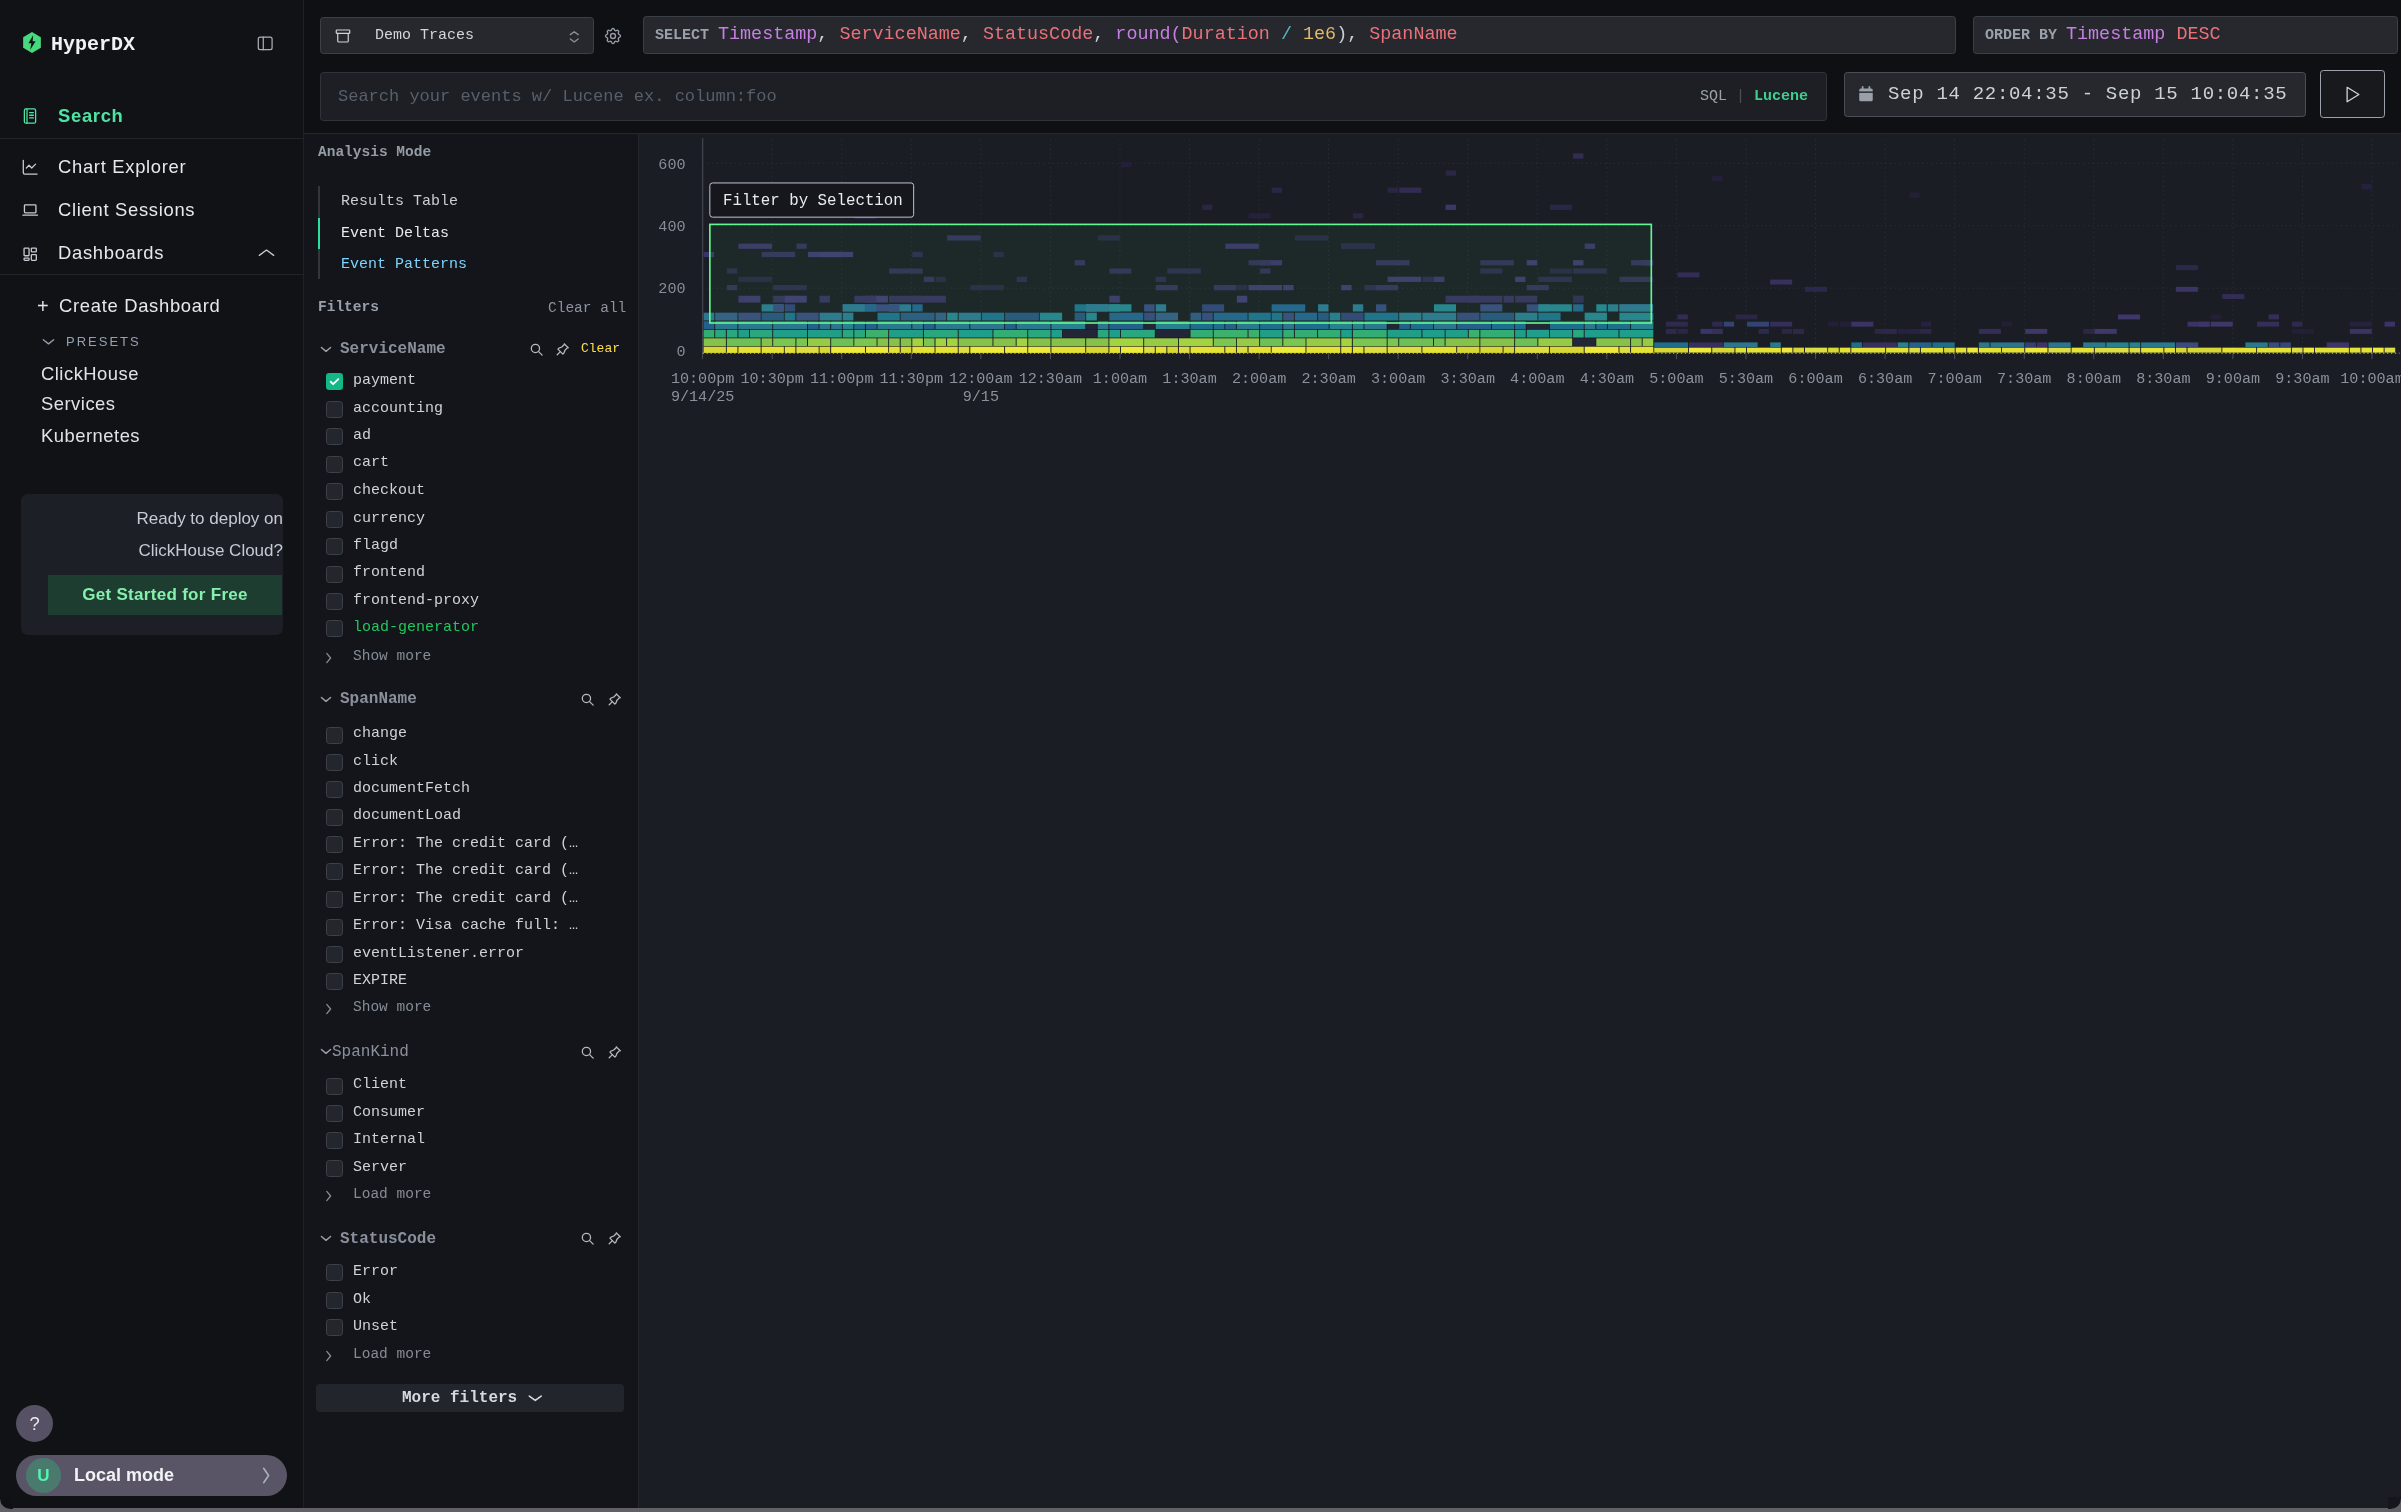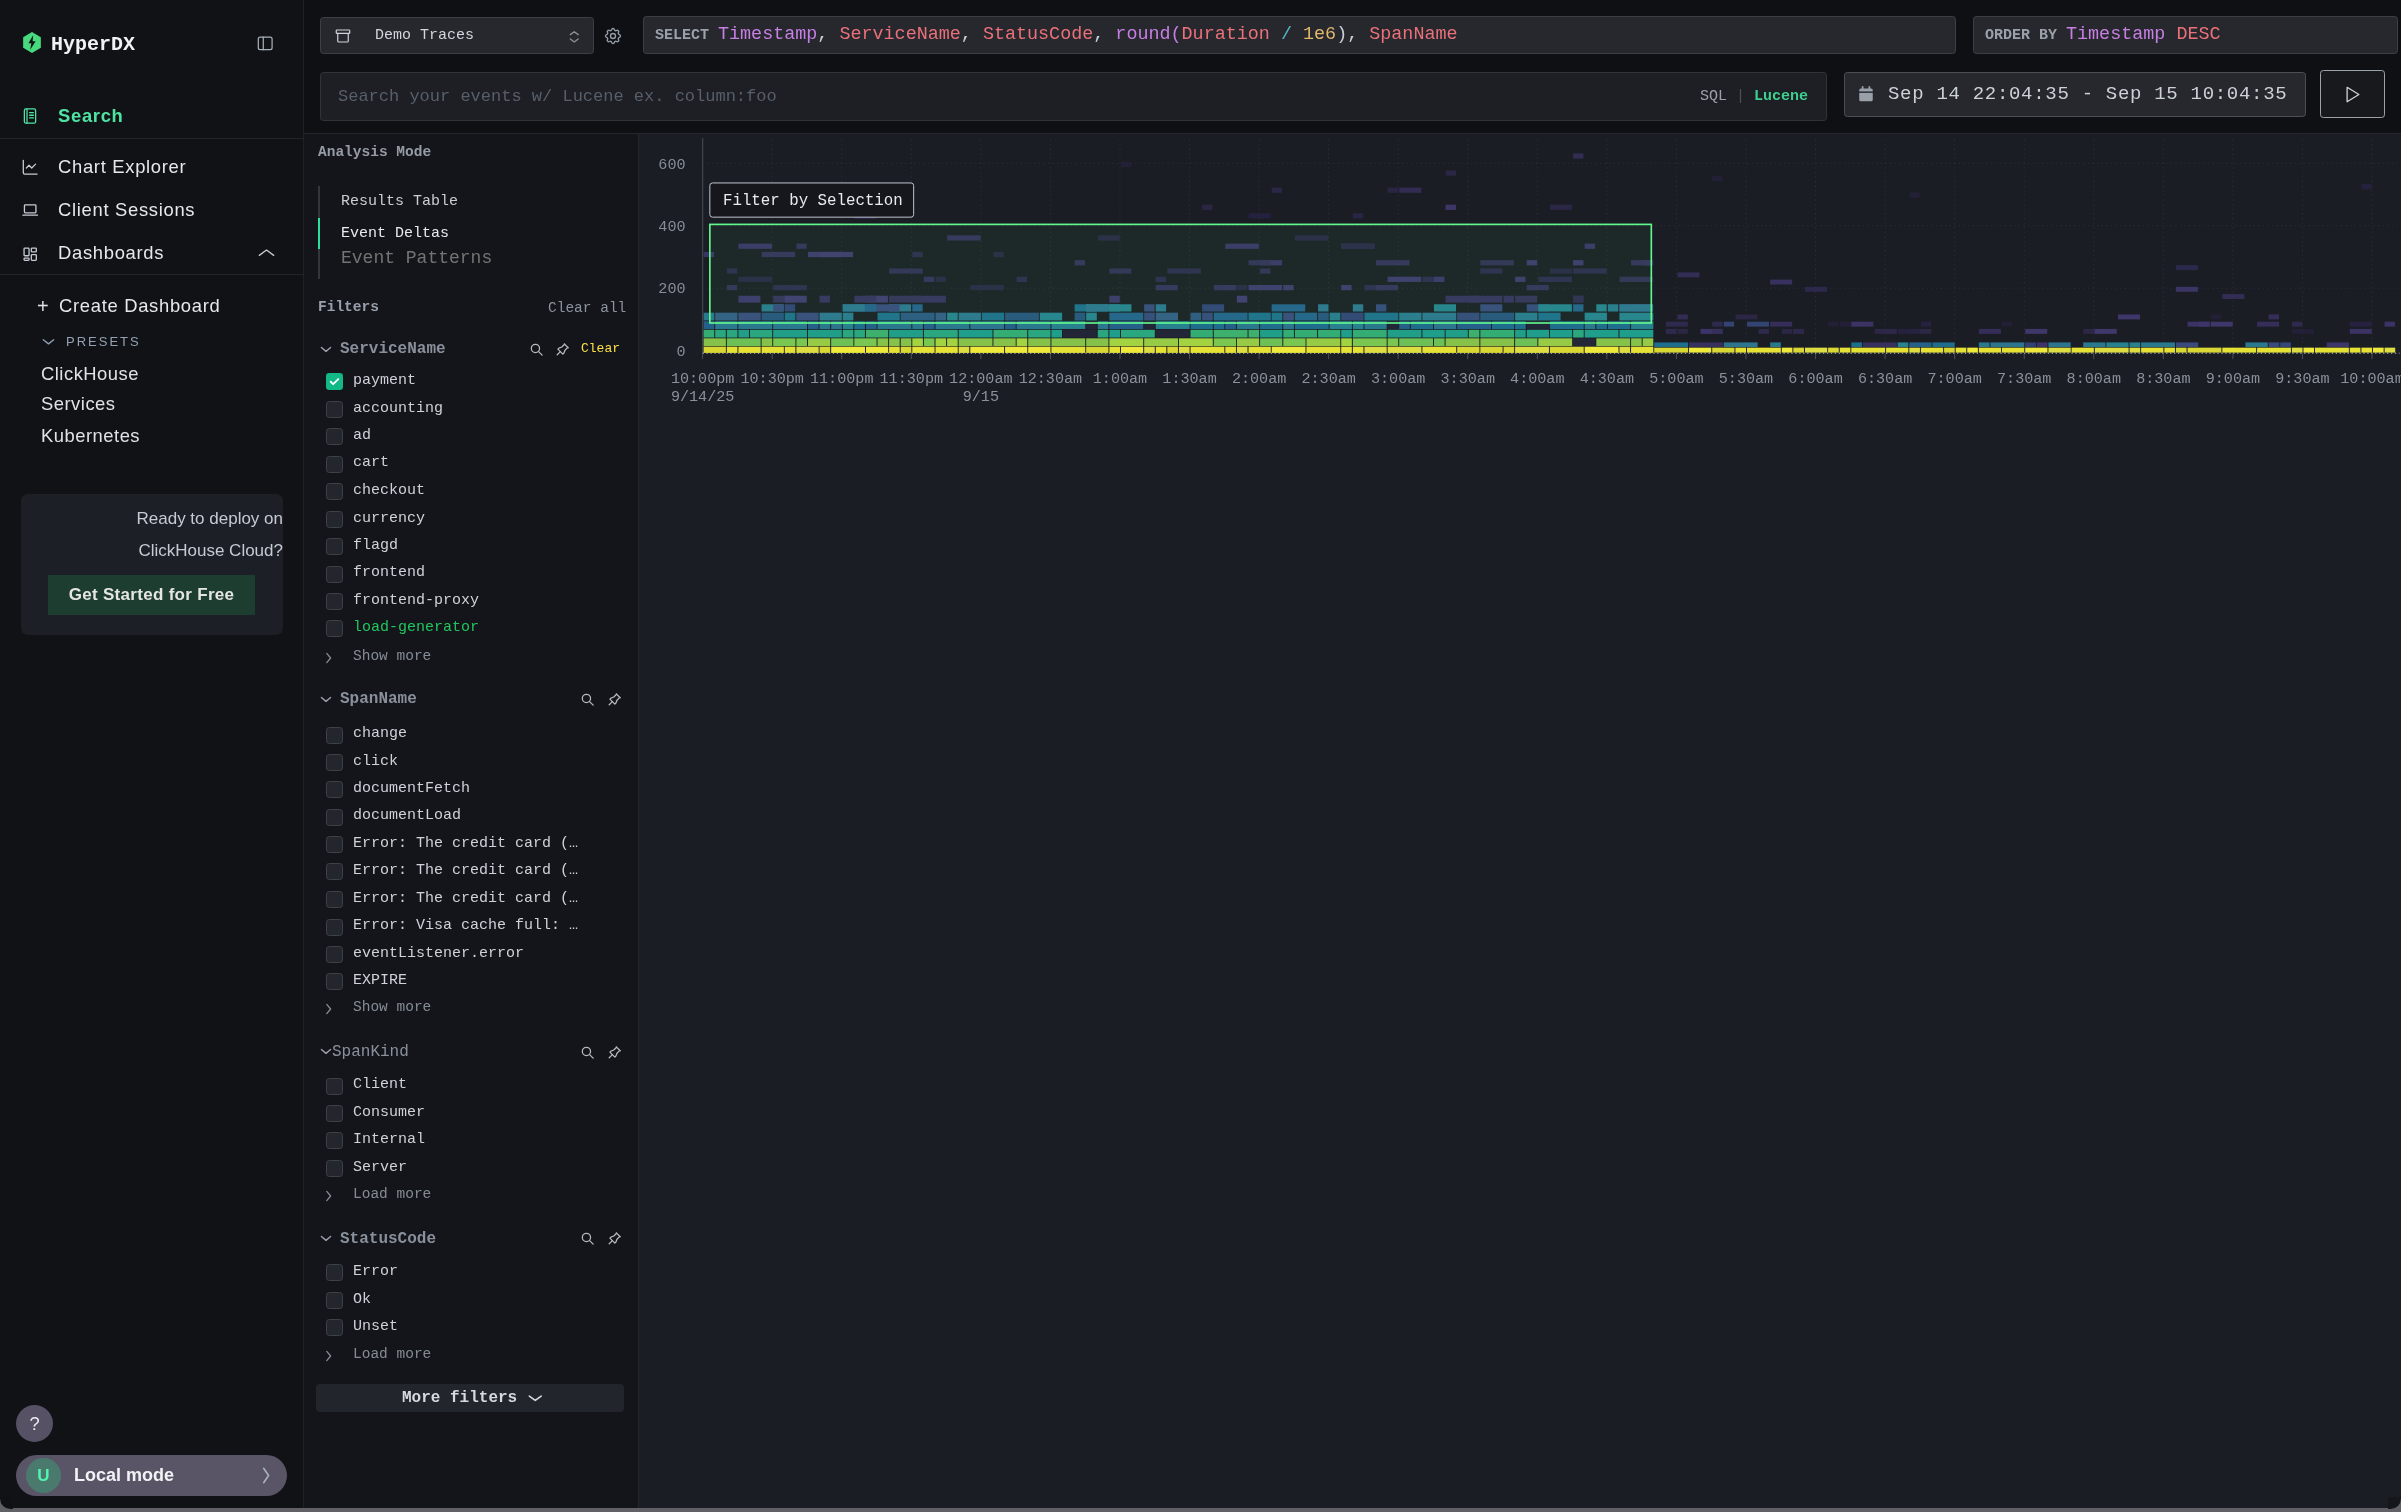--- a/index.html
+++ b/index.html
@@ -44,21 +44,21 @@
 <div class="abs sans" style="left:59px;top:295px;font-size:18.4px;letter-spacing:0.7px;color:#e5e8ec">Create Dashboard</div>
 <svg style="position:absolute;left:42px;top:337px" width="13" height="9.2" viewBox="0 0 20 14" fill="none" stroke="#93a1b3" stroke-width="2.0" stroke-linecap="round" stroke-linejoin="round">
     <polyline points="2,4.2 10.0,10.5 18,4.2"></polyline>
   </svg>
 <div class="abs sans" style="left:66px;top:334px;font-size:13px;color:#93a1b3;letter-spacing:2px">PRESETS</div>
 <div class="abs sans" style="left:41px;top:363px;font-size:18.4px;letter-spacing:0.5px;color:#dfe3e8">ClickHouse</div>
 <div class="abs sans" style="left:41px;top:393px;font-size:18.4px;letter-spacing:0.5px;color:#dfe3e8">Services</div>
 <div class="abs sans" style="left:41px;top:425px;font-size:18.4px;letter-spacing:0.5px;color:#dfe3e8">Kubernetes</div>
 <div class="abs" style="left:21px;top:494px;width:262px;height:141px;background:#1c1f25;border-radius:6.6px"></div>
 <div class="abs sans" style="left:21px;top:503px;width:262px;text-align:right;font-size:17px;line-height:32px;color:#c5cad3">Ready to deploy on<br>ClickHouse Cloud?</div>
-<div class="abs sans" style="left:48px;top:575px;width:207px;height:40px;background:#1d3d30;border-radius:0;color:#e5e5e5;font-weight:bold;font-size:17px;letter-spacing:0.3px;text-align:center;line-height:40px">Get Started for Free</div>
+<div class="abs sans" style="left:48px;top:575px;width:234px;height:40px;background:#1d3d30;border-radius:0;color:#86efac;font-weight:bold;font-size:17px;letter-spacing:0.3px;text-align:center;line-height:40px">Get Started for Free</div>
 <div class="abs sans" style="left:16px;top:1405px;width:37px;height:37px;border-radius:50%;background:#565164;color:#e8eaf0;font-size:18.4px;text-align:center;line-height:37px">?</div>
 <div class="abs" style="left:16.4px;top:1455px;width:271px;height:41px;border-radius:21px;background:#595566"></div>
 <div class="abs sans" style="left:26px;top:1458px;width:35px;height:35px;border-radius:50%;background:#4a7a6d;color:#52f5b0;font-weight:bold;font-size:17px;text-align:center;line-height:35px">U</div>
 <div class="abs sans" style="left:74px;top:1465px;font-size:18px;font-weight:bold;color:#f2f3f6">Local mode</div>
 <svg style="position:absolute;left:260px;top:1467px" width="12" height="17" viewBox="0 0 18 26" fill="none" stroke="#a8b2c4" stroke-width="2.4" stroke-linecap="round" stroke-linejoin="round">
     <polyline points="5.3999999999999995,2 12.959999999999999,13.0 5.3999999999999995,24"></polyline>
   </svg>
 <div class="abs" style="left:320px;top:17px;width:274px;height:37px;background:#26282e;border:0.7px solid #3b3f46;border-radius:3.3px"></div>
 <svg style="position:absolute;left:334px;top:27px" width="18" height="18" viewBox="0 0 24 24" fill="none" stroke="#cfd4db" stroke-width="1.6" stroke-linecap="round" stroke-linejoin="round">
     <rect x="3" y="4" width="18" height="4.5" rx="1"></rect>
@@ -91,21 +91,21 @@
 <div class="abs mono" style="left:1888px;top:72px;height:45px;line-height:45px;font-size:19px;letter-spacing:0.7px;color:#ccd1d8;white-space:nowrap">Sep 14 22:04:35 - Sep 15 10:04:35</div>
 <div class="abs" style="left:2320px;top:70px;width:65px;height:48px;background:#17191d;border:1px solid #9ba2ab;border-radius:3.3px"></div>
 <svg class="abs" style="left:2345px;top:86px" width="16" height="17" viewBox="0 0 24 26" fill="none" stroke="#cfd4da" stroke-width="2" stroke-linejoin="round">
     <polygon points="3,2 21,13 3,24"></polygon>
   </svg>
 <div class="abs mono" style="left:318px;top:144px;font-size:14.5px;font-weight:bold;color:#969ca6">Analysis Mode</div>
 <div class="abs" style="left:318px;top:186px;width:2px;height:93px;background:#32363d"></div>
 <div class="abs" style="left:318px;top:218px;width:2px;height:31px;background:#2adf9e"></div>
 <div class="abs mono" style="left:341px;top:193px;font-size:15px;color:#c9cdd4">Results Table</div>
 <div class="abs mono" style="left:341px;top:225px;font-size:15px;color:#e8ebee">Event Deltas</div>
-<div class="abs mono" style="left:341px;top:248px;font-size:18px;color:#737373">Event Patterns</div>
+<div class="abs mono" style="left:341px;top:256px;font-size:15px;color:#7dd3fc">Event Patterns</div>
 <div class="abs mono" style="left:318px;top:299px;font-size:14.5px;font-weight:bold;color:#9aa0ab">Filters</div>
 <div class="abs mono" style="left:548px;top:300px;font-size:14.5px;color:#8d939e">Clear all</div>
 <svg style="position:absolute;left:320px;top:345px" width="12" height="8.5" viewBox="0 0 18 13" fill="none" stroke="#9aa0ab" stroke-width="2.2" stroke-linecap="round" stroke-linejoin="round">
     <polyline points="2,3.9 9.0,9.75 16,3.9"></polyline>
   </svg>
 <div class="abs mono" style="left:340px;top:340px;font-size:16px;font-weight:bold;color:#8a909b">ServiceName</div>
 <svg style="position:absolute;left:528px;top:341px" width="17" height="17" viewBox="0 0 24 24" fill="none" stroke="#b6bac1" stroke-width="1.8" stroke-linecap="round" stroke-linejoin="round">
     <circle cx="10.5" cy="10.5" r="5.8"></circle>
     <path d="m15 15 5 5"></path>
   </svg>

